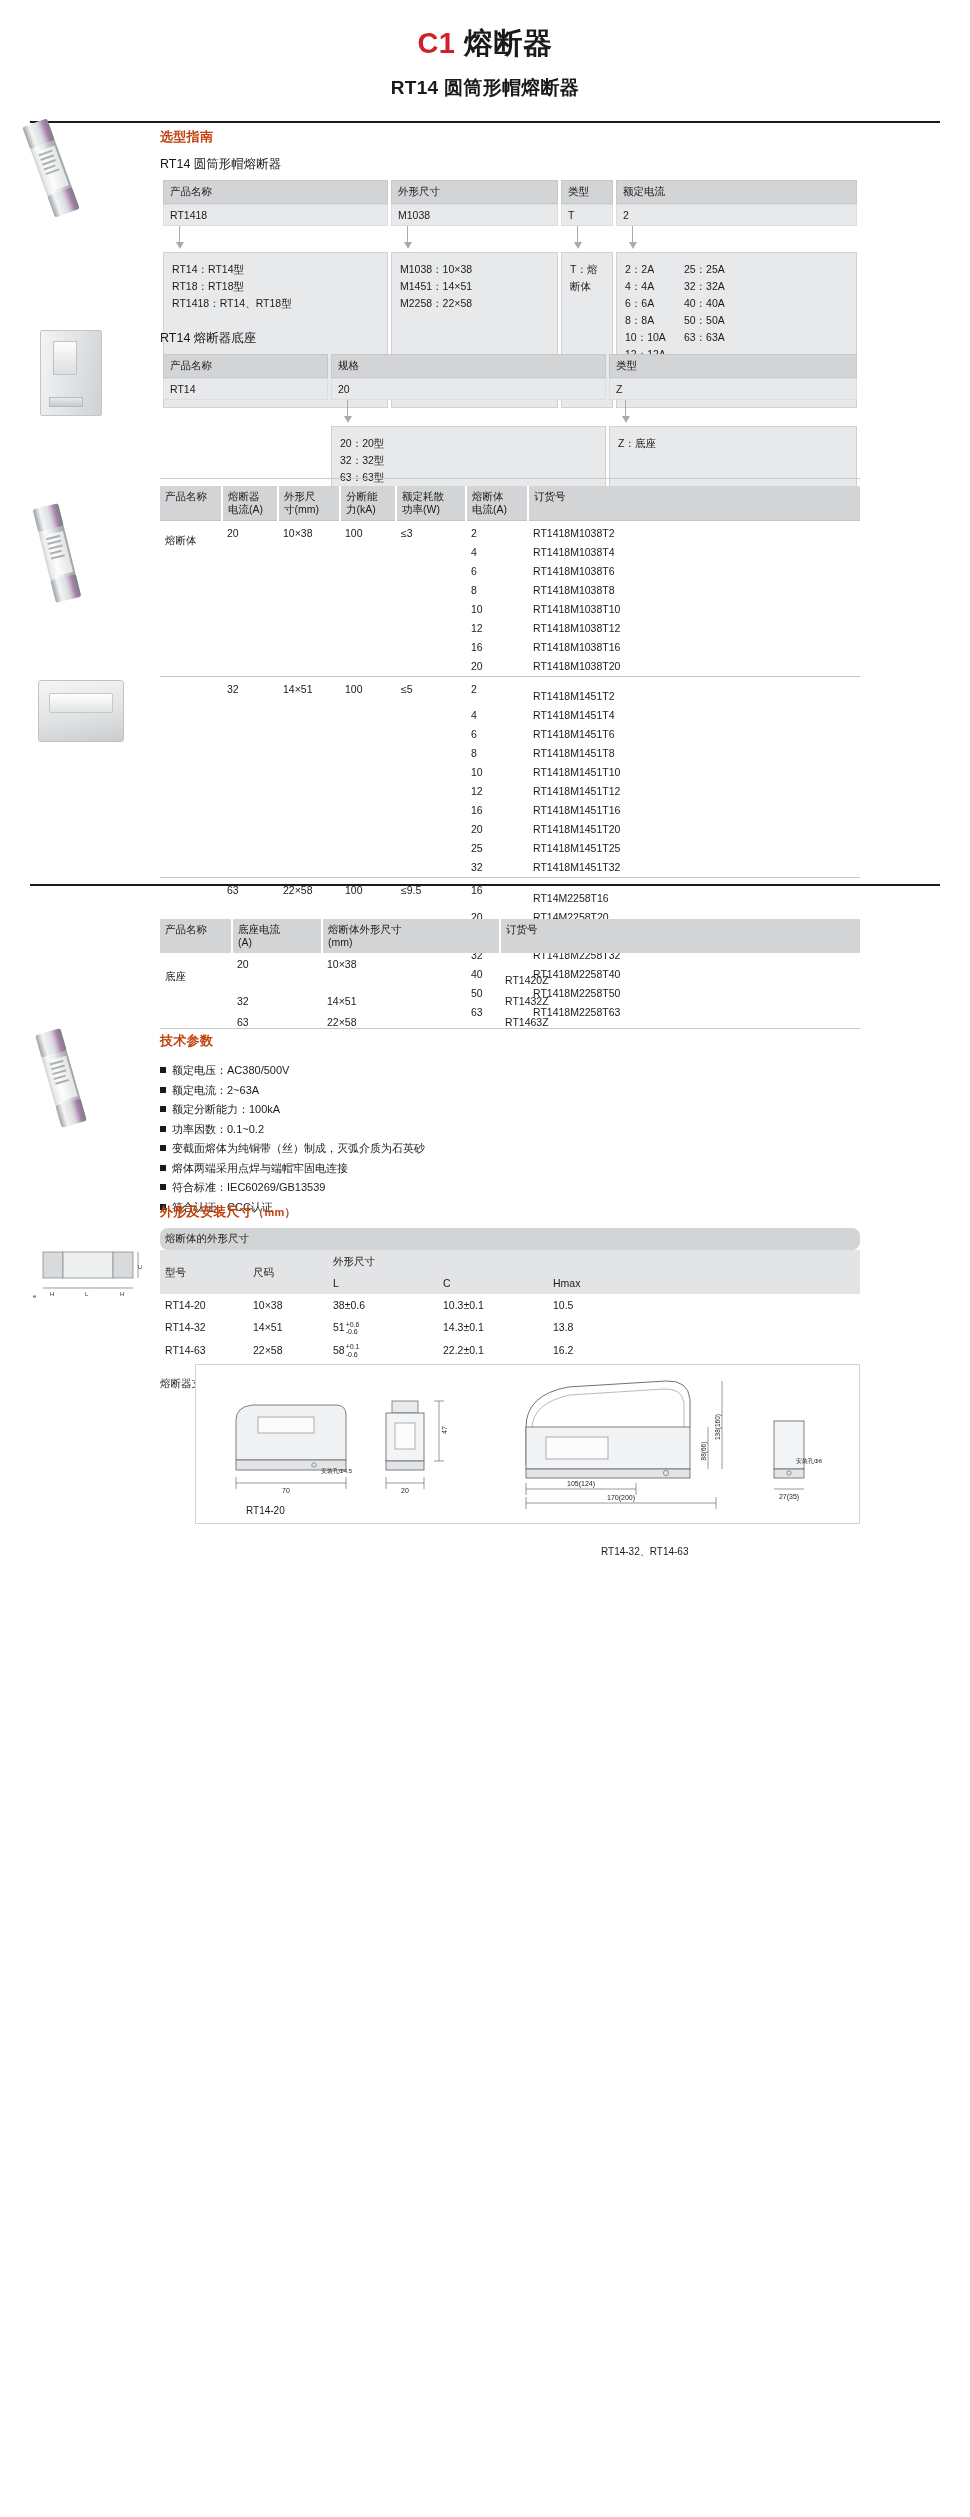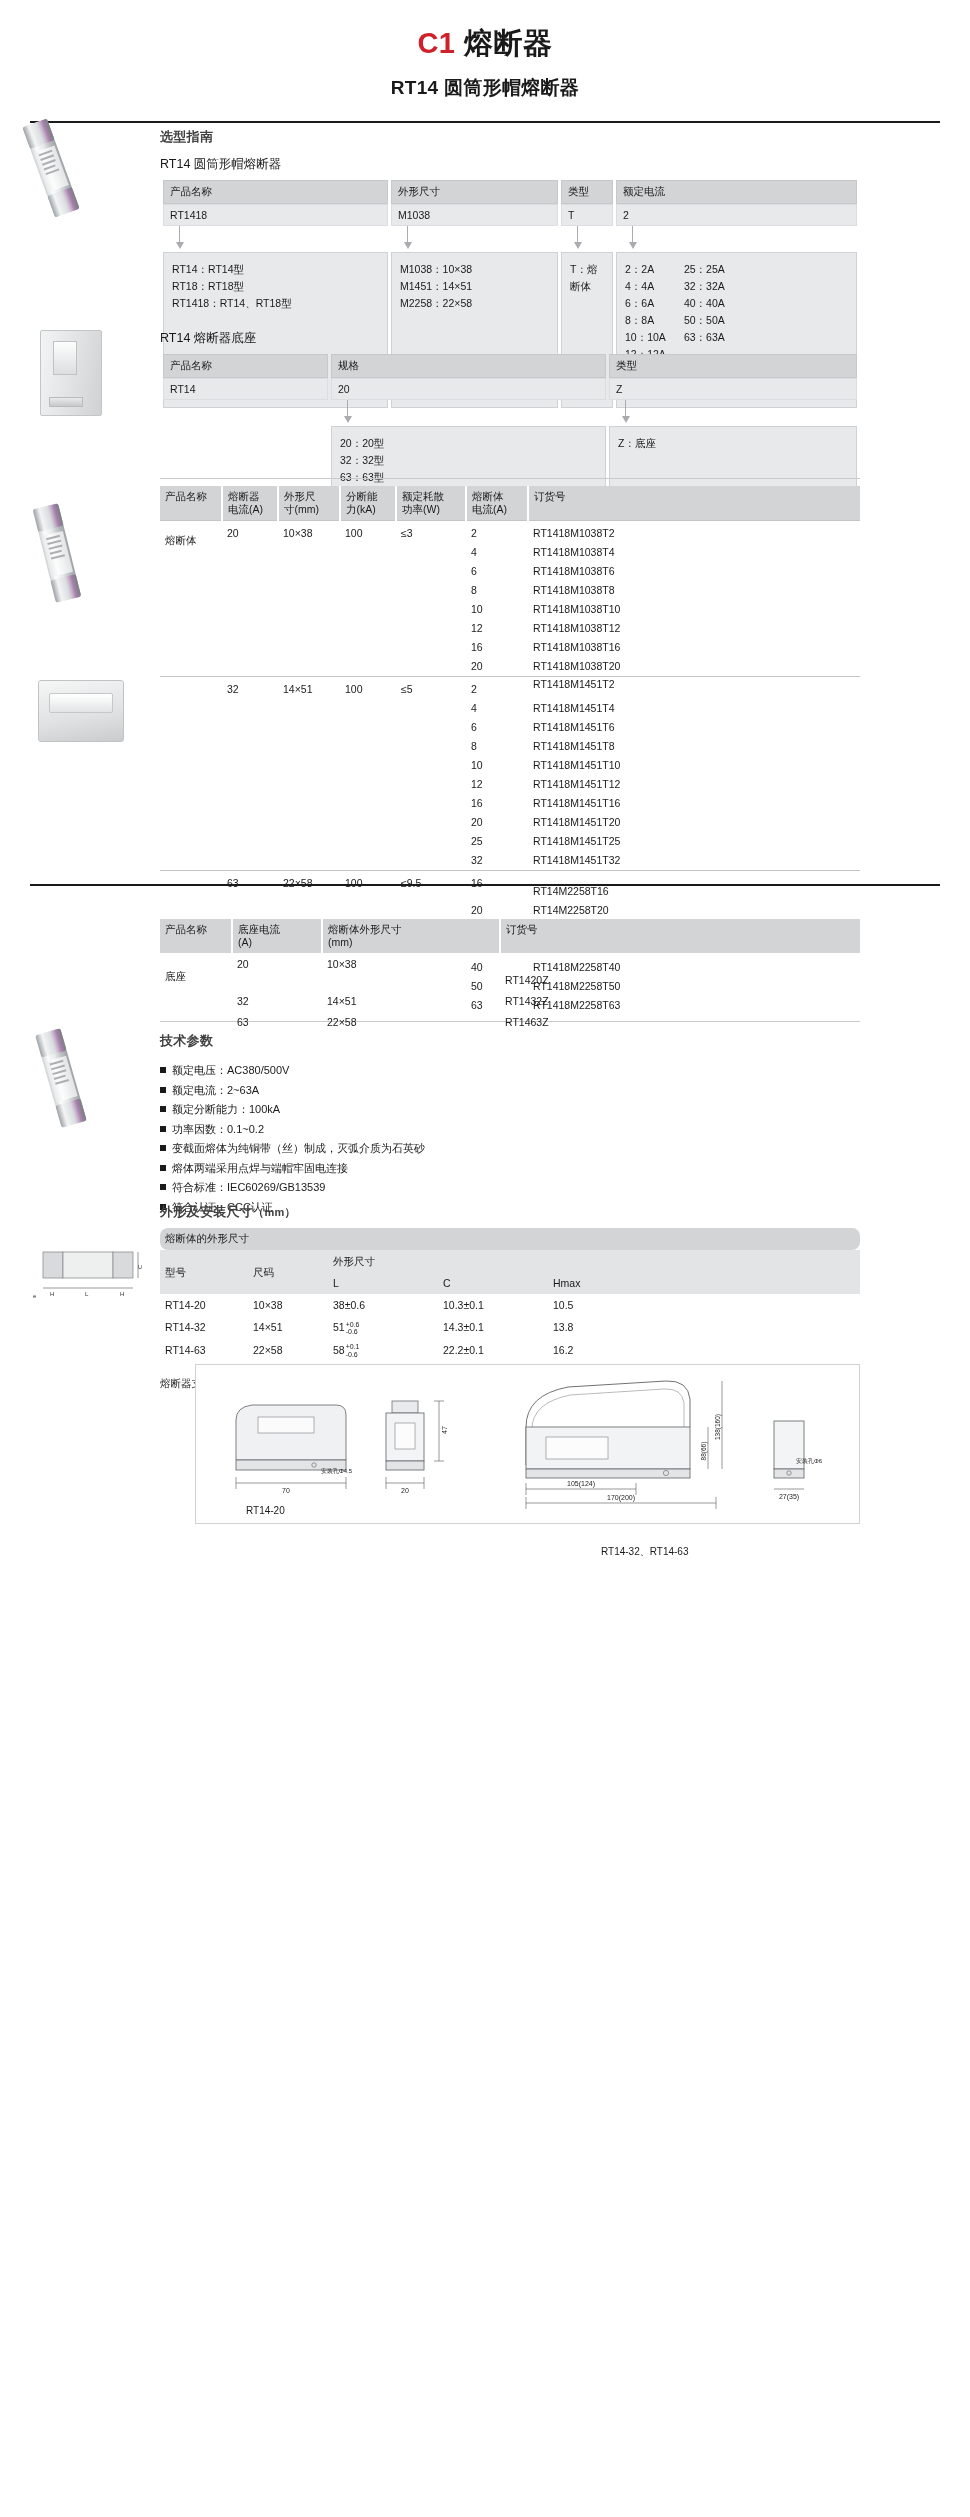--- a/index.html
+++ b/index.html
@@ -14,21 +14,21 @@
   .page { position: relative; width: 970px; height: 2517px; }
 
   
   .header { padding-top: 24px; text-align: center; }
   .title-main { font-size: 29px; font-weight: bold; letter-spacing: .5px; }
   .title-main .c1 { color: #d0202a; }
   .title-sub { font-size: 19px; font-weight: bold; margin-top: 11px; letter-spacing: .3px; }
   .rule { height: 2px; background: #1a1a1a; margin: 20px 30px 0 30px; }
 
   
-  .sec-red { color: #404040; font-size: 13px; font-weight: bold; letter-spacing: .3px; }
+  .sec-red { color: #c2410c; font-size: 13px; font-weight: bold; letter-spacing: .3px; }
   .sec-sub { font-size: 12.5px; margin-top: 10px; color: #1a1a1a; }
   .content { position: absolute; left: 160px; width: 700px; }
 
   
   .selguide { width: 100%; border-collapse: separate; border-spacing: 3px 0; margin-top: 7px; }
   .selguide th {
     background: #d3d4d6; font-size: 10.5px; font-weight: normal; text-align: left;
     padding: 4px 6px; border: 1px solid #c7c8ca; color: #1a1a1a;
   }
   .selguide td.val {
@@ -352,21 +352,21 @@
             <td>RT1418M1038T20</td>
           </tr>
 
         <tr class="grpstart">
           <td rowspan="10"></td>
           <td rowspan="10" style="vertical-align:top;padding-top:5px">32</td>
           <td rowspan="10" style="vertical-align:top;padding-top:5px">14×51</td>
           <td rowspan="10" style="vertical-align:top;padding-top:5px">100</td>
           <td rowspan="10" style="vertical-align:top;padding-top:5px">≤5</td>
           <td style="padding-top:5px">2</td>
-          <td style="padding-top:0">RT1418M1451T2</td>
+          <td style="padding-top:12px">RT1418M1451T2</td>
         </tr>
         <tr>
             <td>4</td>
             <td>RT1418M1451T4</td>
           </tr>
         <tr>
             <td>6</td>
             <td>RT1418M1451T6</td>
           </tr>
         <tr>

